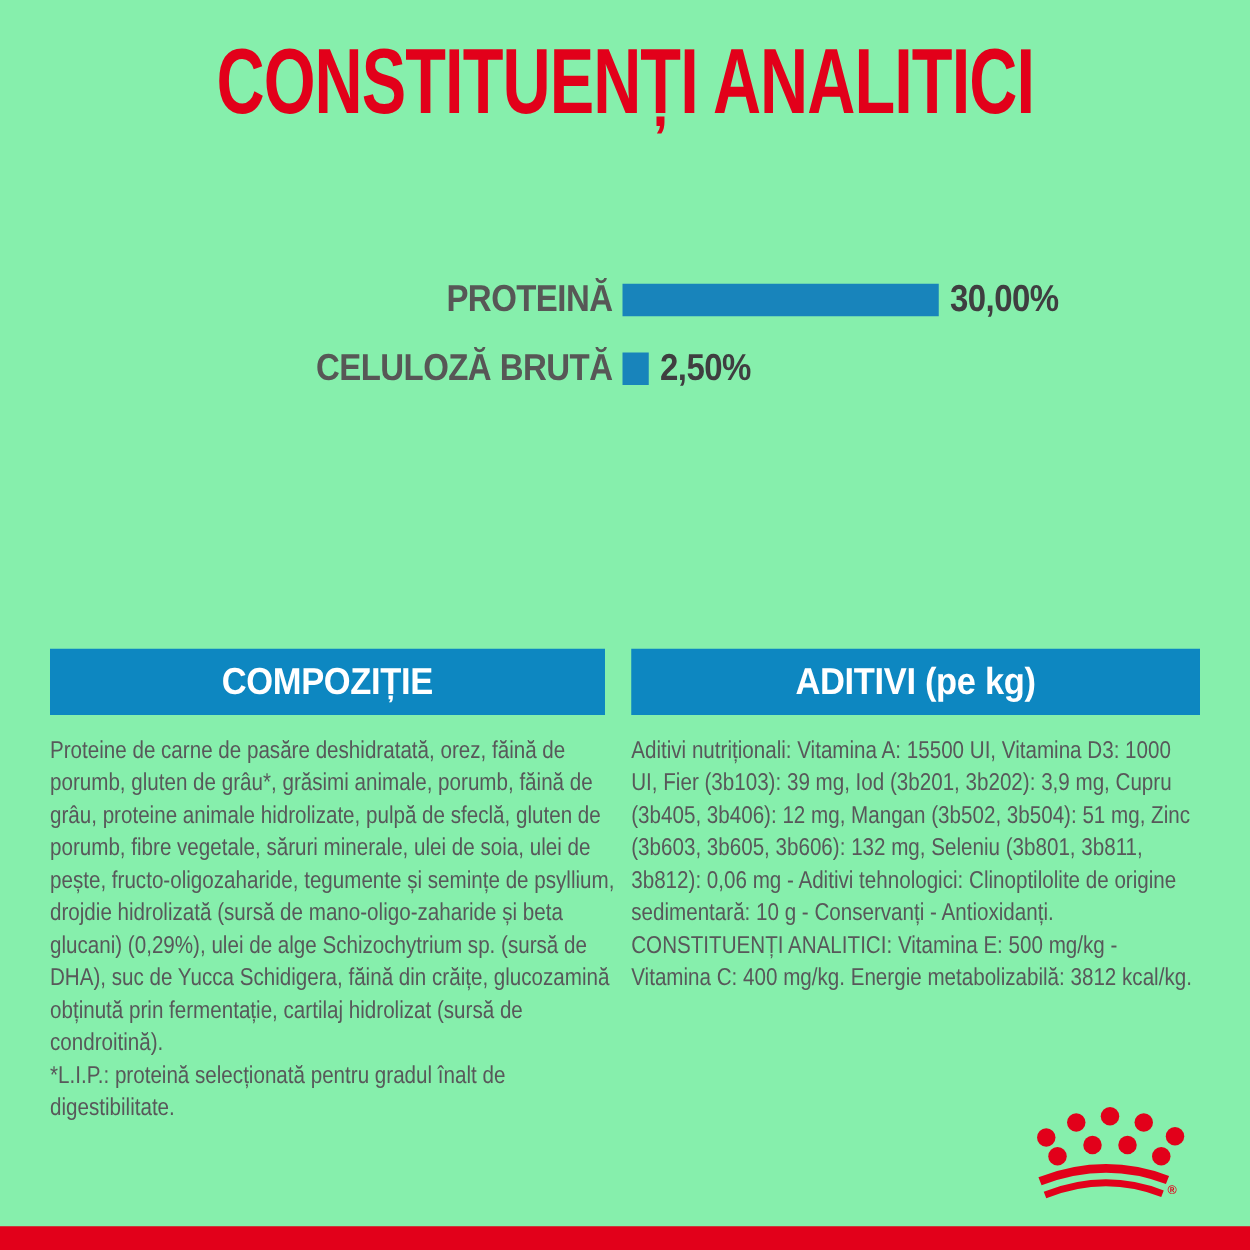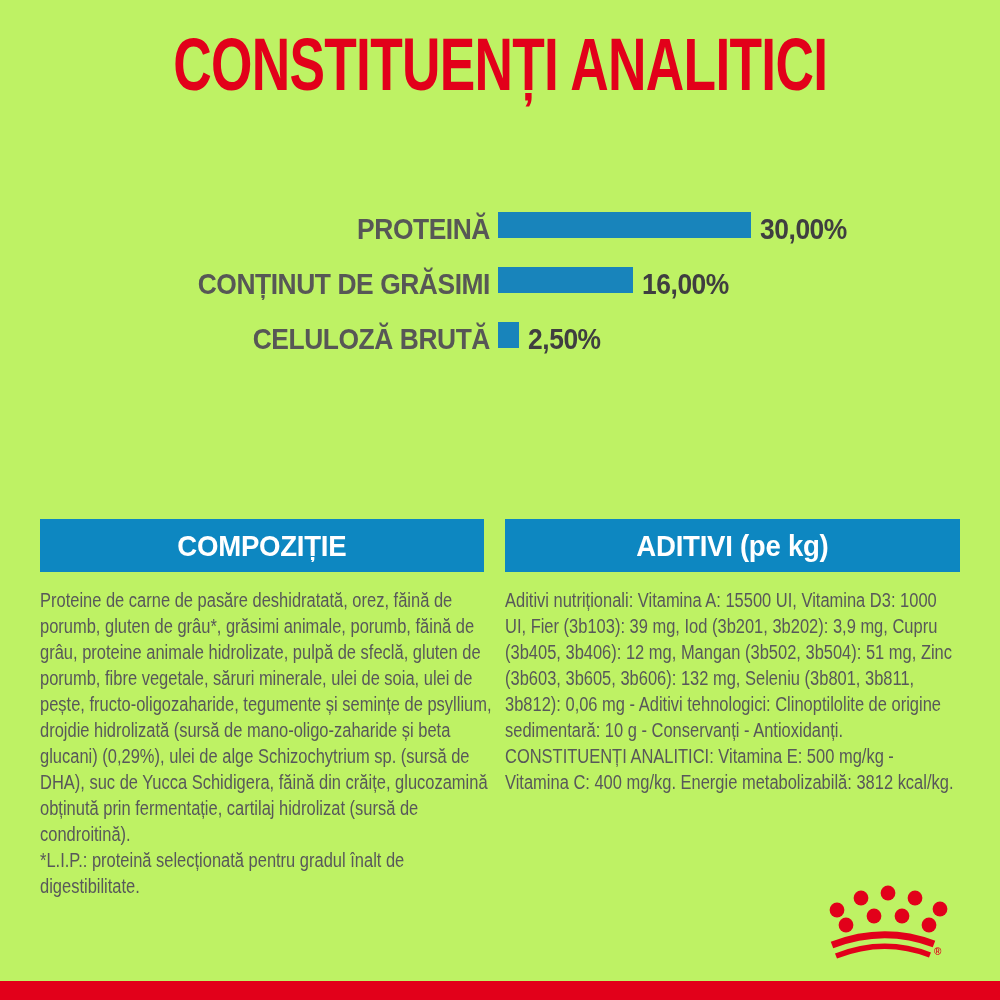--- a/index.html
+++ b/index.html
@@ -6,30 +6,30 @@
     --red:#e2001a;
     --blue:#0d87c1;
     --bar-blue:#1884bb;
     --label-gray:#575756;
     --value-gray:#3f3e40;
     --body-gray:#58585a;
   }
   *{margin:0;padding:0;box-sizing:border-box;}
   html,body{background:#ffffff;}
   body{font-family:"Liberation Sans","DejaVu Sans",sans-serif;}
-  .canvas{position:relative;width:1000px;height:1000px;background:#bef264;overflow:hidden;}
+  .canvas{position:relative;width:1000px;height:1000px;background:#86efac;overflow:hidden;}
 
   
   .page-title{position:absolute;top:22px;left:0;width:1000px;height:86px;text-align:center;line-height:86px;white-space:nowrap;}
   .page-title-inner{display:inline-block;transform:scaleX(0.72);transform-origin:center;
     font-size:74px;font-weight:bold;color:var(--red);letter-spacing:-1px;}
 
   
   .chart{position:absolute;top:212px;left:0;width:1000px;}
-  .chart-row{display:flex;height:55px;}
+  .chart-row{display:flex;align-items:center;height:55px;}
   .chart-label{flex:0 0 490px;width:490px;text-align:right;font-size:30px;font-weight:bold;
     color:var(--label-gray);transform:scaleX(0.88);transform-origin:right center;white-space:nowrap;letter-spacing:-0.5px;}
   .chart-bar{height:26px;background:var(--bar-blue);margin-left:8px;flex:0 0 auto;}
   .chart-value{margin-left:9px;font-size:30px;font-weight:bold;color:var(--value-gray);
     transform:scaleX(0.88);transform-origin:left center;white-space:nowrap;letter-spacing:-0.5px;}
 
   
   .section-header{position:absolute;top:519px;height:53px;background:var(--blue);
     display:flex;align-items:center;justify-content:center;}
   .section-header.left{left:40px;width:444px;}
@@ -62,25 +62,20 @@
     <span class="page-title-inner">CONSTITUENȚI ANALITICI</span>
   </div>
 
   <div class="chart">
     <div class="chart-row">
       <div class="chart-label">PROTEINĂ</div>
       <div class="chart-bar" style="width: 253px;"></div>
       <div class="chart-value">30,00%</div>
     </div>
 
-    <div class="chart-row">
-      <div class="chart-label">CONȚINUT DE GRĂSIMI</div>
-      <div class="chart-bar" style="width: 135px;"></div>
-      <div class="chart-value">16,00%</div>
-    </div>
 
 
     <div class="chart-row">
       <div class="chart-label">CELULOZĂ BRUTĂ</div>
       <div class="chart-bar" style="width: 21px;"></div>
       <div class="chart-value">2,50%</div>
     </div>
 
   </div>
 

